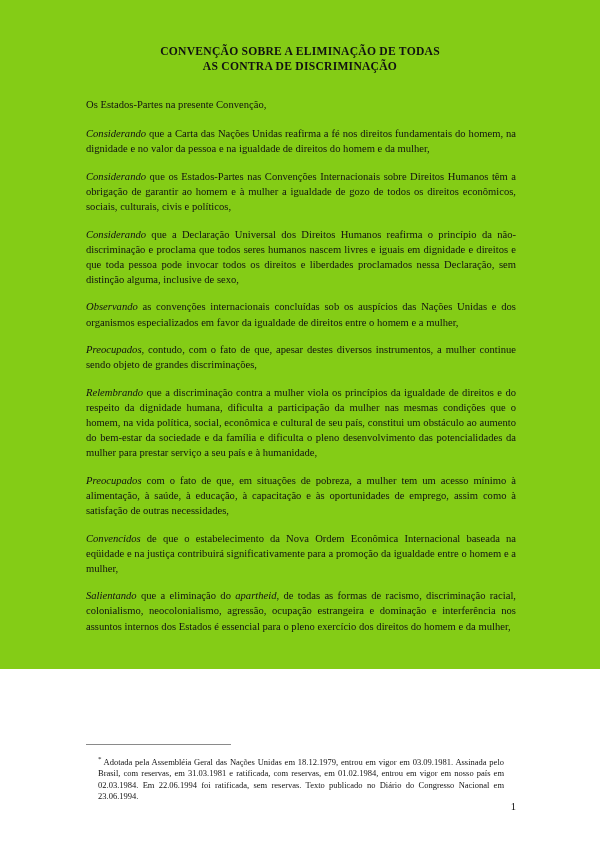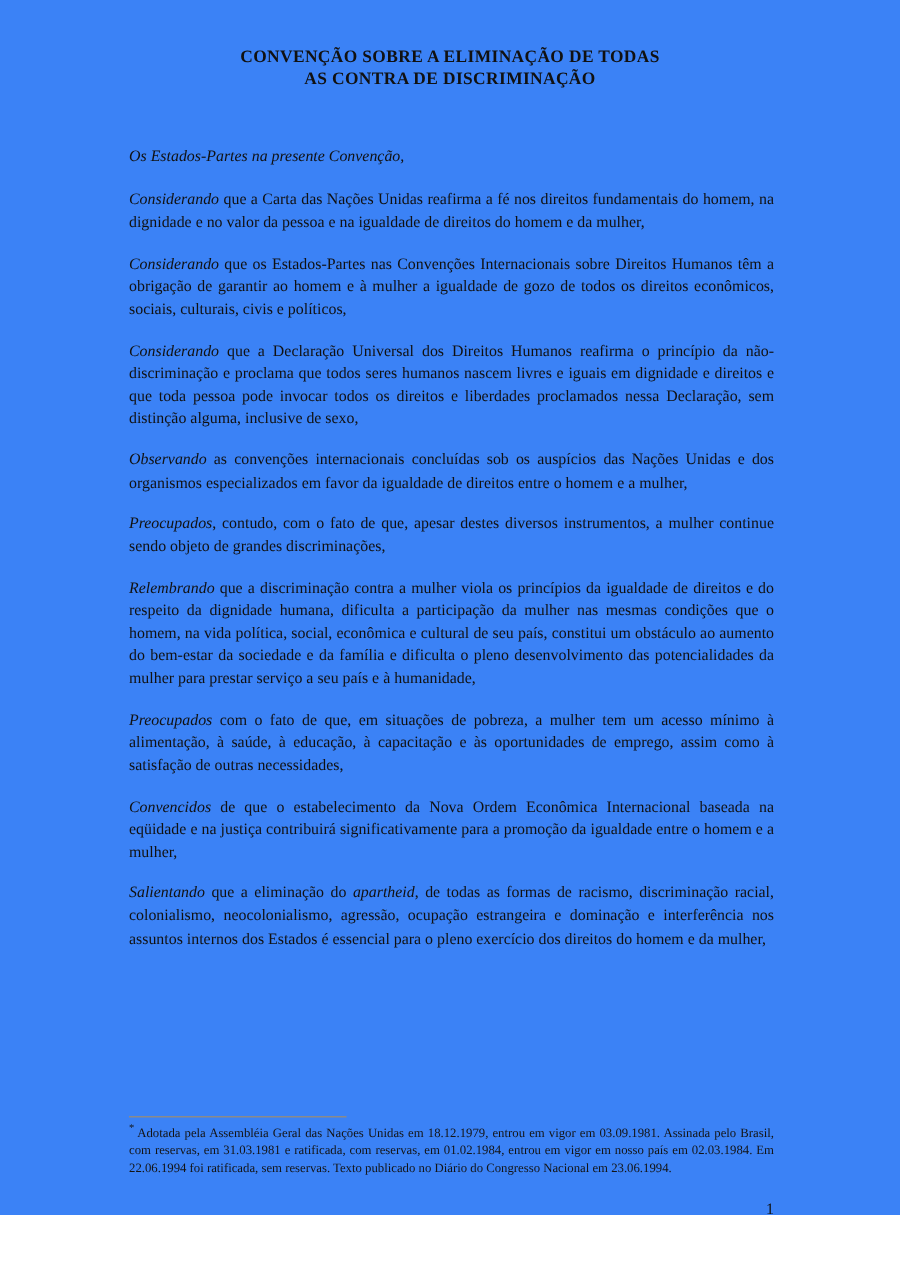--- a/index.html
+++ b/index.html
@@ -13,24 +13,24 @@
     background: #ffffff;
     font-family: "Liberation Serif", "DejaVu Serif", serif;
     color: #0d0d0d;
     overflow: hidden;
     position: relative;
   }
 
   .page {
     position: relative;
     width: 600px;
-    height: 810px;
+    height: 669px;
     box-sizing: border-box;
-    padding: 4px;
-    background: #3b82f6;
+    padding: 18px;
+    background: #84cc16;
   }
 
   
   .title-block {
     margin: 0;
     padding-top: 26px;
     text-align: center;
   }
   .title-line {
     font-weight: bold;
@@ -61,21 +61,20 @@
     line-height: 15.1px;
     text-align: justify;
     text-justify: inter-word;
     color: #111111;
     hyphens: none;
   }
   p.para:last-child {
     margin-bottom: 0;
   }
   p.intro {
-    font-style: italic;
     margin-bottom: 14px;
   }
   .lead {
     font-style: italic;
   }
   .ital {
     font-style: italic;
   }
 
   
@@ -90,21 +89,21 @@
     height: 1px;
     background: #8a8a8a;
     border: 0;
     margin: 0 0 5px 0;
   }
   .footnote-text {
     font-size: 8.5px;
     line-height: 11.4px;
     text-align: justify;
     color: #141414;
-    margin: 0;
+    margin: 12px;
   }
   .footnote-text .fn-mark {
     font-size: 7px;
     vertical-align: super;
     line-height: 0;
     margin-right: 2px;
   }
 
   
   .page-number {

